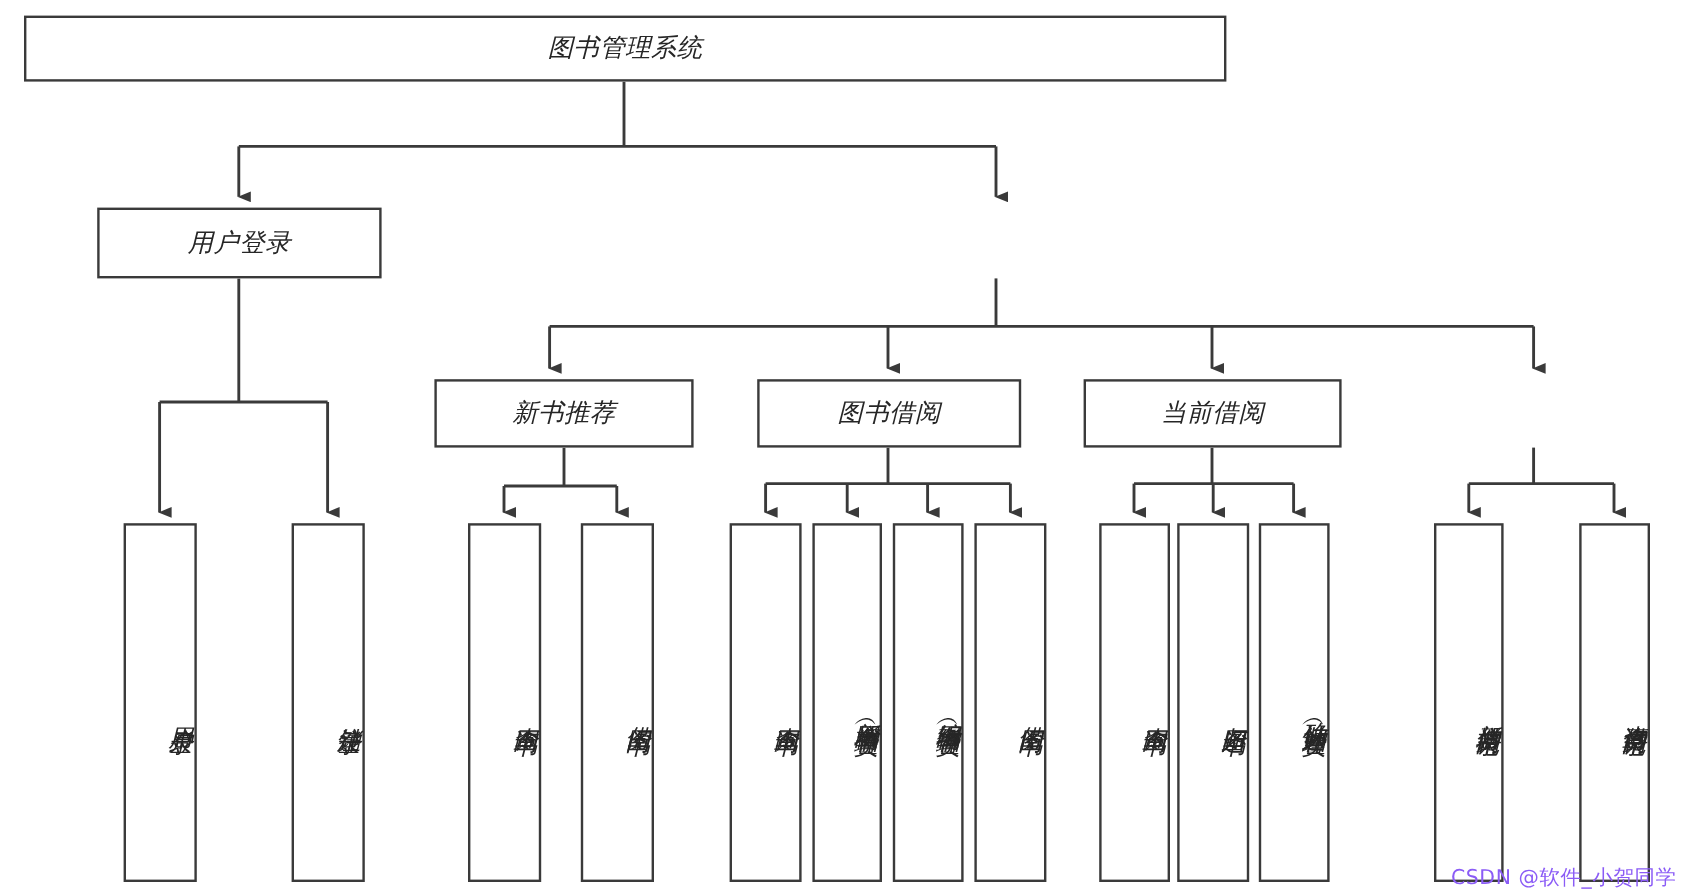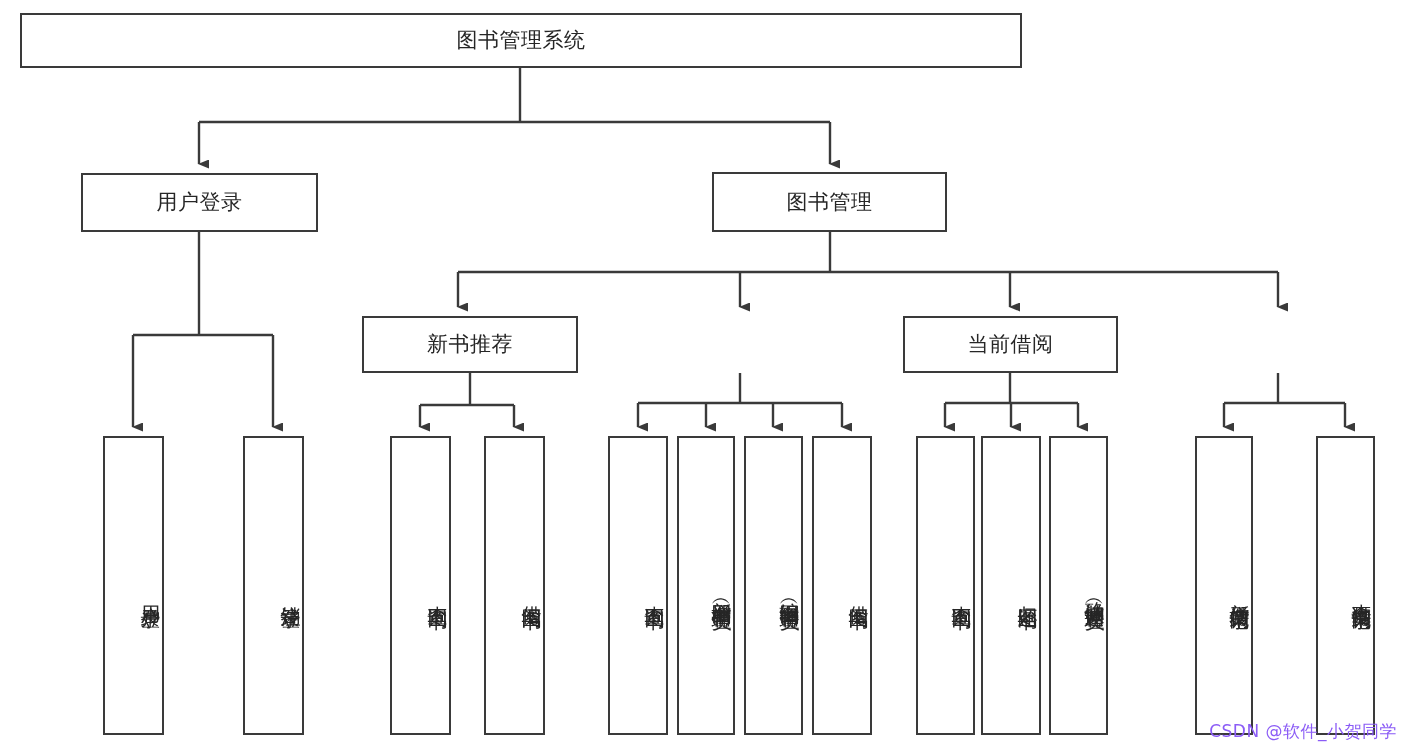--- a/index.html
+++ b/index.html
@@ -30,20 +30,21 @@
     box-sizing: border-box;
     background: #ffffff;
     border: 2.2px solid #3a3a3a;
     display: flex;
     align-items: center;
     justify-content: center;
     color: #262626;
     text-align: center;
     line-height: 1.16;
     z-index: 2;
+    font-style: italic;
   }
   .node.horiz {
     font-size: 21px;
     letter-spacing: 0.5px;
   }
   .node.vert {
     writing-mode: vertical-rl;
     text-orientation: upright;
     font-size: 20px;
     letter-spacing: 1.5px;
@@ -122,26 +123,26 @@
     </g>
   </svg>
 
   <div class="node horiz" style="left:20px; top:13px; width:1002px; height:55px;">
     <span>图书管理系统</span>
   </div>
 
   <div class="node horiz" style="left:81px; top:173px; width:237px; height:59px;">
     <span>用户登录</span>
   </div>
-  <div class="node horiz" style="left:712px; top:172px; width:235px; height:60px;">
-    <span>图书管理</span>
-  </div>
 
   <div class="node horiz" style="left:362px; top:316px; width:216px; height:57px;">
     <span>新书推荐</span>
+  </div>
+  <div class="node horiz" style="left:631px; top:316px; width:220px; height:57px;">
+    <span>图书借阅</span>
   </div>
   <div class="node horiz" style="left:903px; top:316px; width:215px; height:57px;align-items:center;">
     <span>当前借阅</span>
   </div>
 
   <div class="node vert" style="left:103px; top:436px; width:61px; height:299px;">
     <span class="vtext">用户登录</span>
   </div>
   <div class="node vert" style="left:243px; top:436px; width:61px; height:299px;">
     <span class="vtext">注销登录</span>

